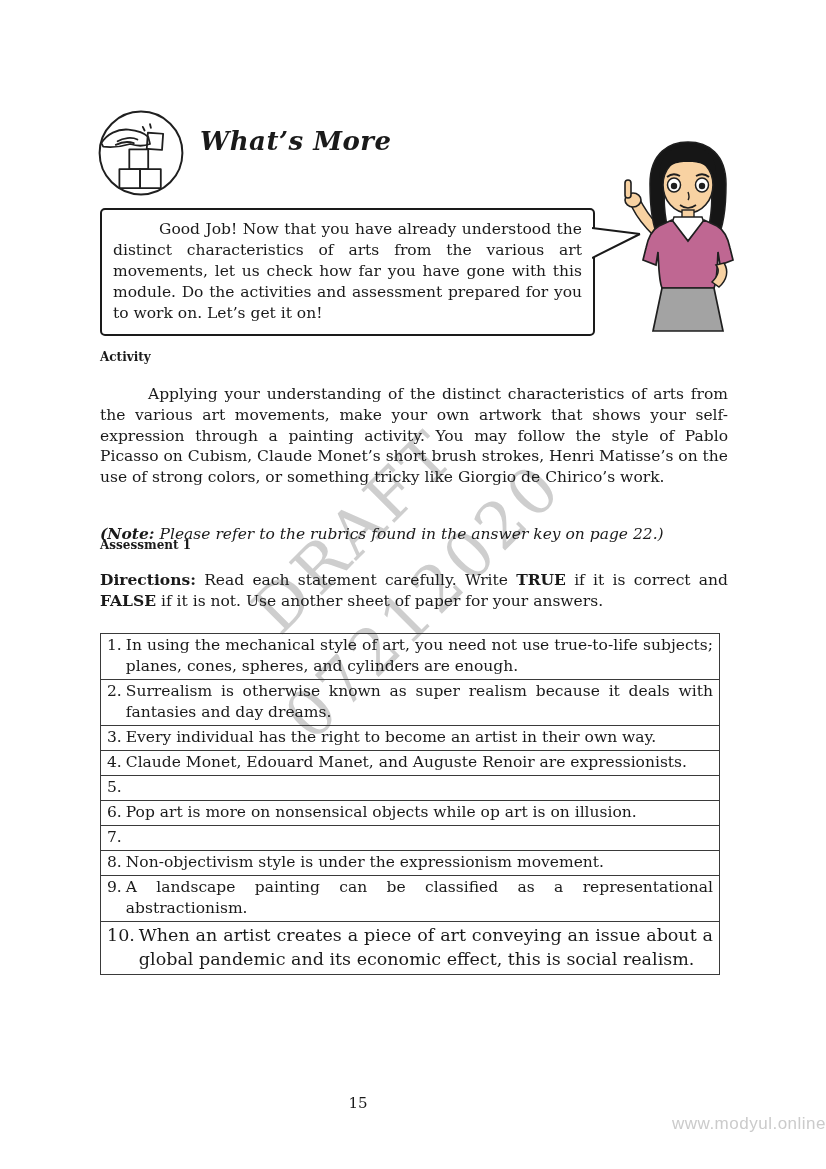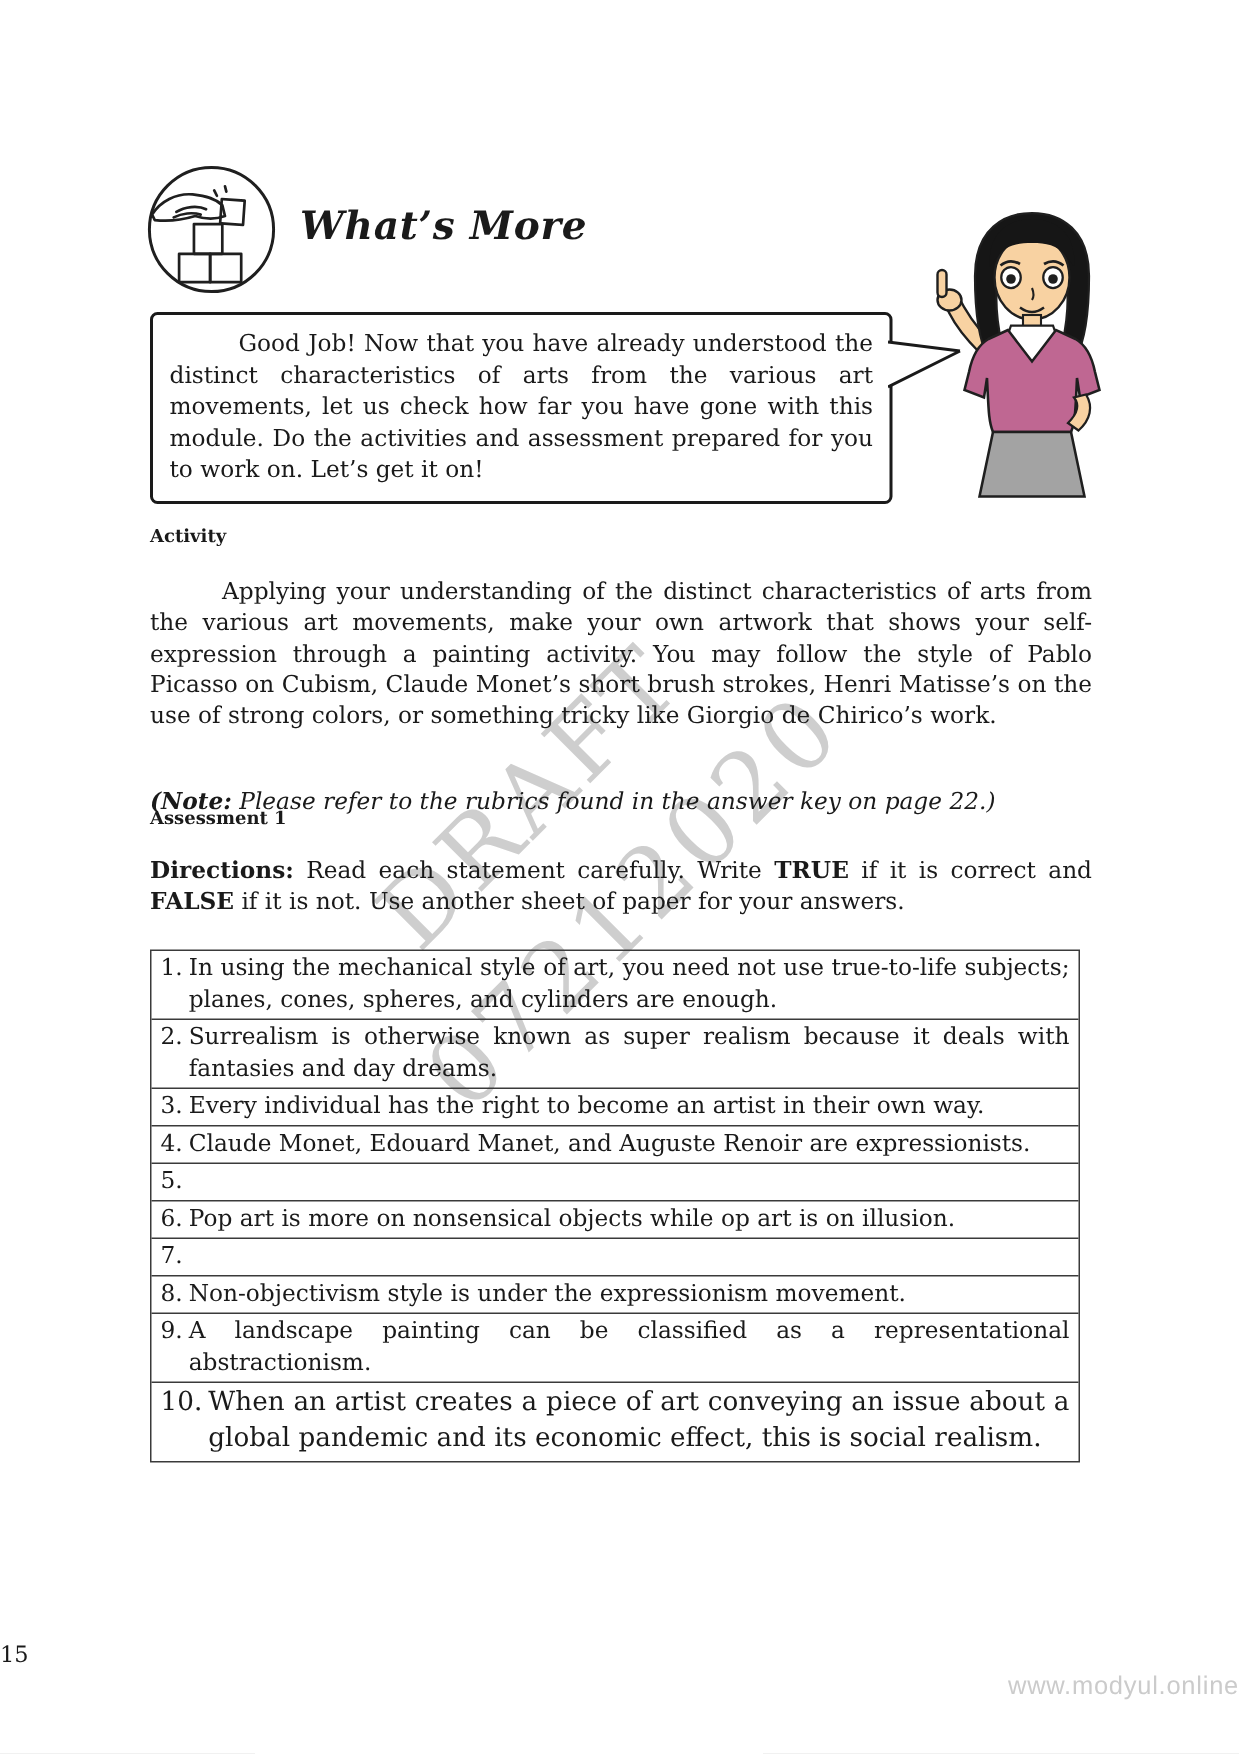--- a/index.html
+++ b/index.html
@@ -21,21 +21,21 @@
     letter-spacing:4px;
     color:#aeaeae;opacity:.6;
     z-index:0;
     pointer-events:none;
     font-family:"DejaVu Serif", serif;
   }
   .content{position:relative;z-index:1;}
   
   .hdr-icon{position:absolute;left:96px;top:107px;width:90px;height:92px;}
   .page-title{
-    position:absolute;left:200px;top:136px;
+    position:absolute;left:200px;top:126px;
     font-size:26px;font-weight:bold;font-style:italic;
     letter-spacing:.5px;
   }
   
   .bubble{
     position:absolute;left:100px;top:208px;width:469px;
     border:2px solid #1a1a1a;border-radius:5px;
     padding:9px 11px 10px 11px;
     font-size:15.5px;line-height:21px;
     text-align:justify;text-indent:46px;
@@ -67,21 +67,21 @@
     padding:1px 6px 2px 6px;
     text-align:justify;
   }
   .tbl-row:last-child{border-bottom:none;}
   .tbl-num{flex:0 0 auto;padding-right:4px;white-space:nowrap;}
   .tbl-text{flex:1 1 auto;}
   .tbl-row.big{font-size:17.5px;line-height:23.5px;padding-top:2px;padding-bottom:3px;}
   
   .page-number{
     position:absolute;left:0;top:1094px;width:716px;
-    font-size:15px;
+    text-align:center;font-size:15px;
   }
   .site-url{
     position:absolute;left:0;top:1114px;width:826px;
     text-align:right;font-size:17px;letter-spacing:.5px;
     color:#cbcbcb;
     font-family:"Liberation Sans", sans-serif;
   }
   svg .oln{stroke:#1f1f1f;stroke-width:2;fill:none;stroke-linecap:round;stroke-linejoin:round;}
 </style>
 </head>

